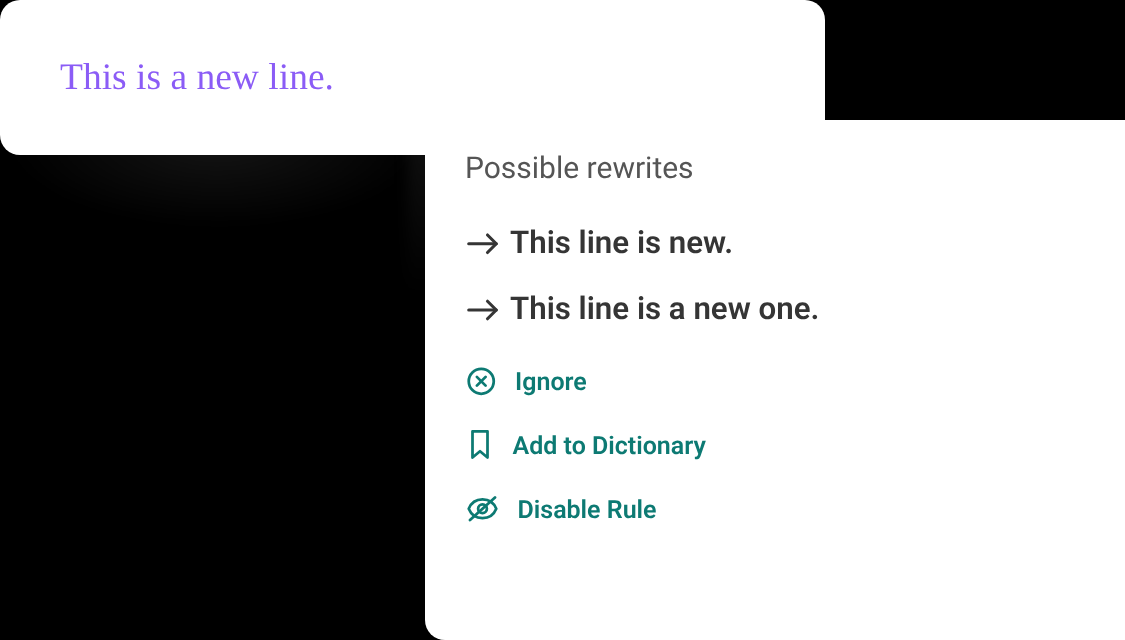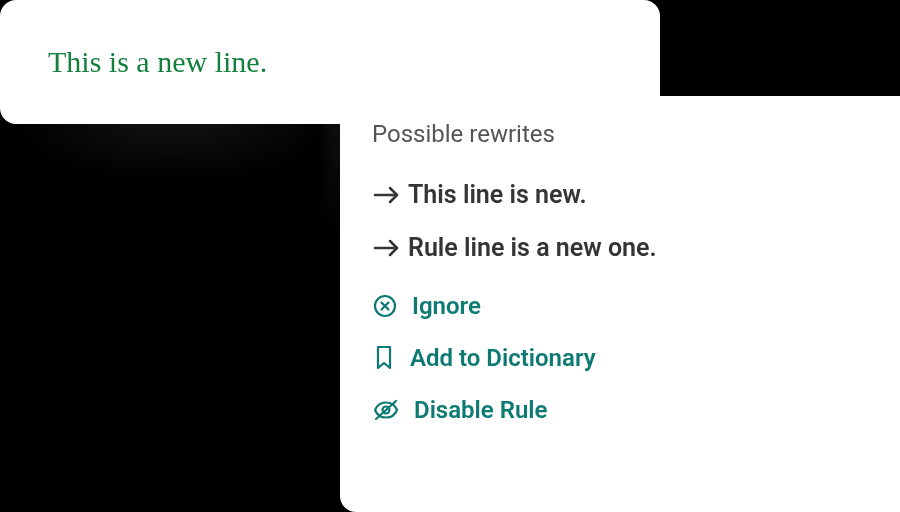--- a/index.html
+++ b/index.html
@@ -20,21 +20,21 @@
       background: #fff;
       border-radius: 16px;
       padding: 32px 48px;
       display: flex;
       align-items: center;
       z-index: 1;
     }
     .original-text {
       font-family: Georgia, "Times New Roman", serif;
       font-size: 30px;
-      color: #15803d;
+      color: #8b5cf6;
     }
     
     .noise1 {
       position: absolute;
       top: 112px;
       left: 4px;
       width: 340px;
       height: 70px;
       background: radial-gradient(ellipse at top, rgba(60,60,60,0.35), transparent 70%);
       filter: blur(4px);
@@ -96,21 +96,21 @@
       color: #353535;
     }
     .action-row {
       display: flex;
       align-items: center;
       gap: 14px;
       padding: 12px 0;
       cursor: pointer;
     }
     .action-text {
-      font-size: 24px;
+      font-size: 20px;
       font-weight: 600;
       color: #0d7a73;
     }
     .icon-arrow-right {
       width: 30px;
       height: 24px;
       display: flex;
       align-items: center;
       justify-content: center;
       color: #353535;
@@ -157,21 +157,21 @@
       <span class="suggestion-text">This line is new.</span>
     </div>
 
     <div class="suggestion-row">
       <span class="icon-arrow-right">
         <svg width="28" height="20" viewBox="0 0 28 20" fill="none" stroke="currentColor" stroke-width="2.5" stroke-linecap="round" stroke-linejoin="round">
           <line x1="2" y1="10" x2="24" y2="10"></line>
           <polyline points="17,3 24,10 17,17"></polyline>
         </svg>
       </span>
-      <span class="suggestion-text">Rule line is a new one.</span>
+      <span class="suggestion-text">This line is a new one.</span>
     </div>
 
     <div class="spacer-before-actions"></div>
 
     <div class="action-row">
       <span class="icon-teal">
         <svg width="26" height="26" viewBox="0 0 26 26" fill="none" stroke="currentColor" stroke-width="2.2" stroke-linecap="round" stroke-linejoin="round">
           <circle cx="13" cy="13" r="10"></circle>
           <line x1="9.5" y1="9.5" x2="16.5" y2="16.5"></line>
           <line x1="16.5" y1="9.5" x2="9.5" y2="16.5"></line>

